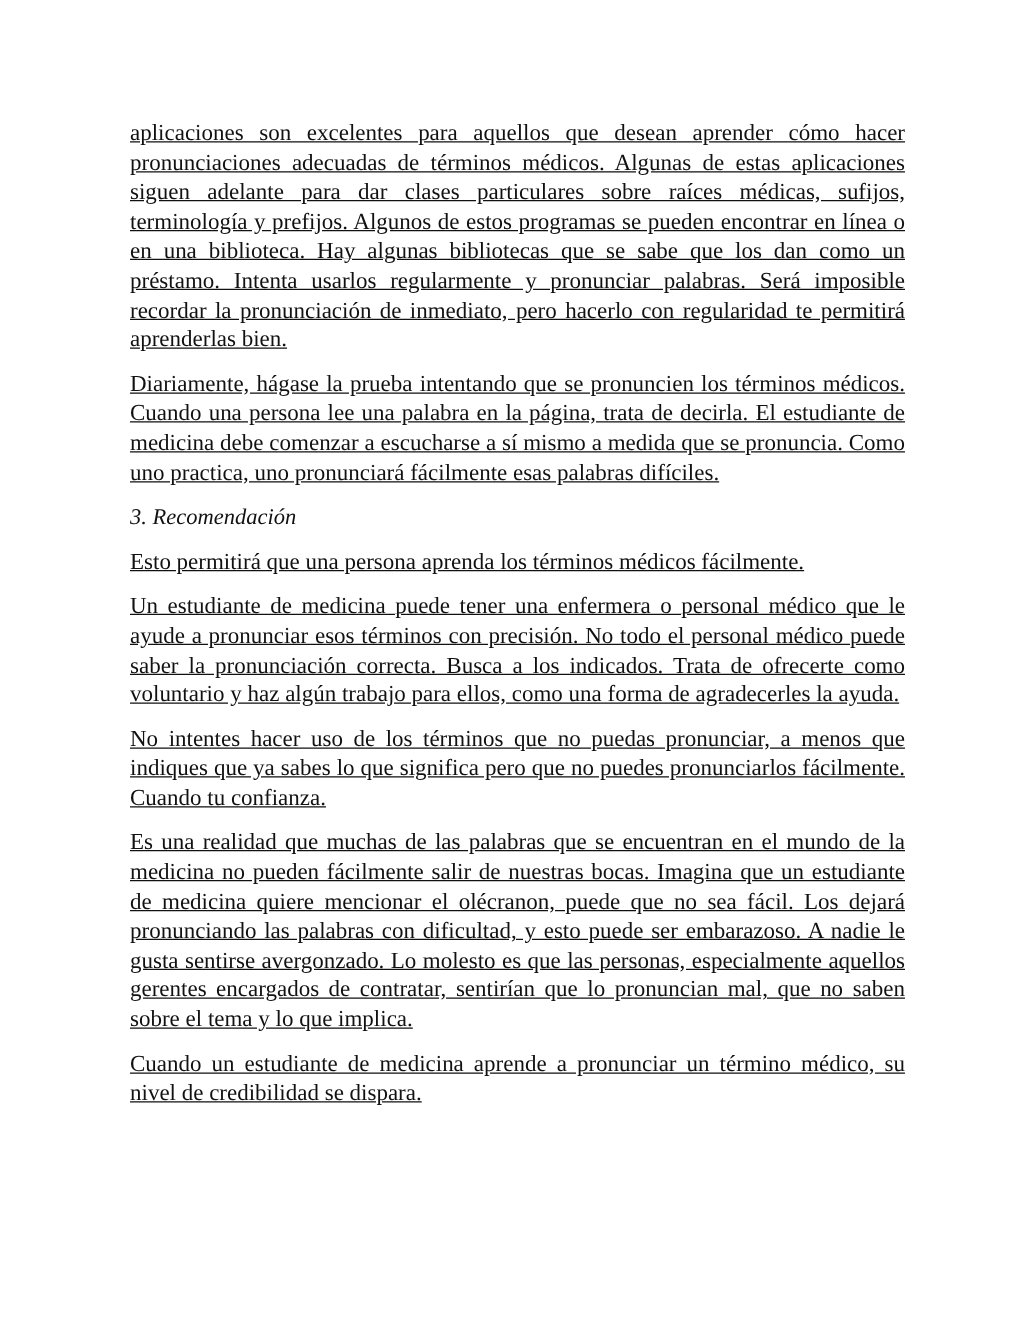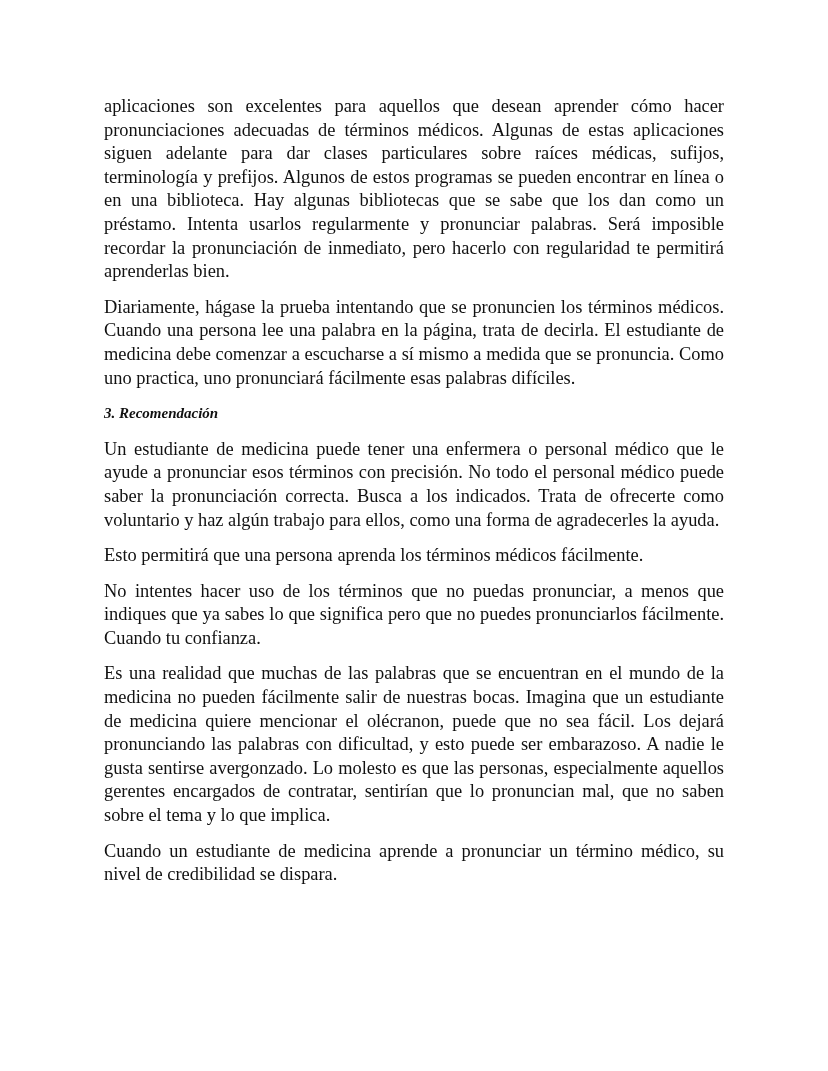--- a/index.html
+++ b/index.html
@@ -20,37 +20,38 @@
     width: 620px;
     font-family: "Liberation Serif", "DejaVu Serif", serif;
     font-size: 18.4px;
     line-height: 23.6px;
     color: #111111;
   }
   .page p {
     margin: 0 0 12px 0;
     text-align: justify;
     text-justify: inter-word;
+    text-decoration: underline;
   }
   .page p.last-left {
     text-align-last: left;
   }
   .page h3 {
     margin: 0 0 12px 0;
-    font-size: 15px;
+    font-size: 18px;
     line-height: 23.6px;
-    font-weight: bold;
+    font-weight: normal;
     font-style: italic;
   }
 </style>
 </head>
 <body>
 
 <div class="page">
   <p class="last-left">aplicaciones son excelentes para aquellos que desean aprender cómo hacer pronunciaciones adecuadas de términos médicos. Algunas de estas aplicaciones siguen adelante para dar clases particulares sobre raíces médicas, sufijos, terminología y prefijos. Algunos de estos programas se pueden encontrar en línea o en una biblioteca. Hay algunas bibliotecas que se sabe que los dan como un préstamo. Intenta usarlos regularmente y pronunciar palabras. Será imposible recordar la pronunciación de inmediato, pero hacerlo con regularidad te permitirá aprenderlas bien.</p>
   <p class="last-left">Diariamente, hágase la prueba intentando que se pronuncien los términos médicos. Cuando una persona lee una palabra en la página, trata de decirla. El estudiante de medicina debe comenzar a escucharse a sí mismo a medida que se pronuncia. Como uno practica, uno pronunciará fácilmente esas palabras difíciles.</p>
   <h3>3. Recomendación</h3>
+  <p class="last-left">Esto permitirá que una persona aprenda los términos médicos fácilmente.</p>
   <p class="last-left">Un estudiante de medicina puede tener una enfermera o personal médico que le ayude a pronunciar esos términos con precisión. No todo el personal médico puede saber la pronunciación correcta. Busca a los indicados. Trata de ofrecerte como voluntario y haz algún trabajo para ellos, como una forma de agradecerles la ayuda.</p>
-  <p class="last-left">Esto permitirá que una persona aprenda los términos médicos fácilmente.</p>
   <p class="last-left">No intentes hacer uso de los términos que no puedas pronunciar, a menos que indiques que ya sabes lo que significa pero que no puedes pronunciarlos fácilmente. Cuando tu confianza.</p>
   <p class="last-left">Es una realidad que muchas de las palabras que se encuentran en el mundo de la medicina no pueden fácilmente salir de nuestras bocas. Imagina que un estudiante de medicina quiere mencionar el olécranon, puede que no sea fácil. Los dejará pronunciando las palabras con dificultad, y esto puede ser embarazoso. A nadie le gusta sentirse avergonzado. Lo molesto es que las personas, especialmente aquellos gerentes encargados de contratar, sentirían que lo pronuncian mal, que no saben sobre el tema y lo que implica.</p>
   <p class="last-left">Cuando un estudiante de medicina aprende a pronunciar un término médico, su nivel de credibilidad se dispara.</p>
 </div>
 
 </body></html>

